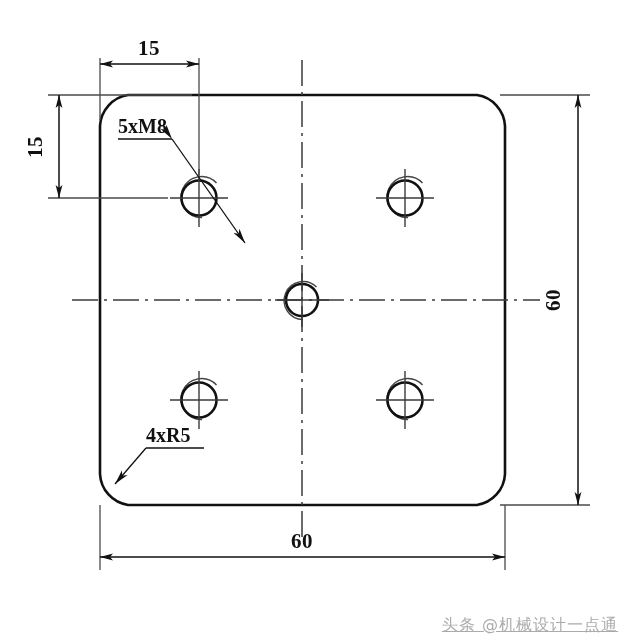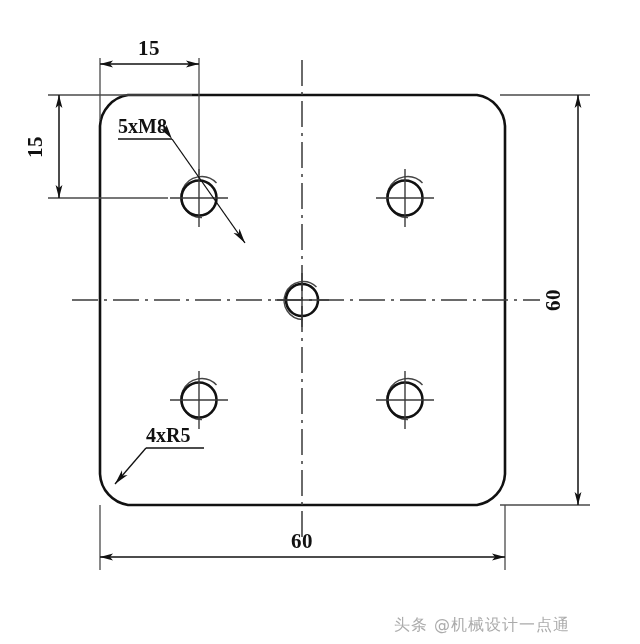--- a/index.html
+++ b/index.html
@@ -10,21 +10,21 @@
   body {
     width: 640px;
     height: 644px;
     position: relative;
     overflow: hidden;
     font-family: "Liberation Serif", serif;
   }
   #drawing-root {
     position: absolute;
     left: 0; top: 0;
-    width: 576px;
+    width: 640px;
     height: 644px;
   }
   svg#cad {
     display: block;
     width: 640px;
     height: 644px;
   }
   .dim-text {
     font-family: "Liberation Serif", serif;
     font-size: 21px;
@@ -33,28 +33,29 @@
     letter-spacing: 0.5px;
   }
   .note-text {
     font-family: "Liberation Serif", serif;
     font-size: 20px;
     font-weight: 700;
     fill: #111111;
   }
   .watermark {
     position: absolute;
-    right: 6px;
+    right: 22px;
     bottom: 8px;
     font-family: "DejaVu Sans", sans-serif;
     font-size: 16px;
     color: #9d9d9d;
     letter-spacing: 1px;
     white-space: nowrap;
     opacity: 0.85;
+    text-decoration: underline;
   }
 </style>
 </head>
 <body>
 
 <div id="drawing-root">
 
   <svg id="cad" viewBox="0 0 640 644" xmlns="http://www.w3.org/2000/svg">
 
     <defs>

